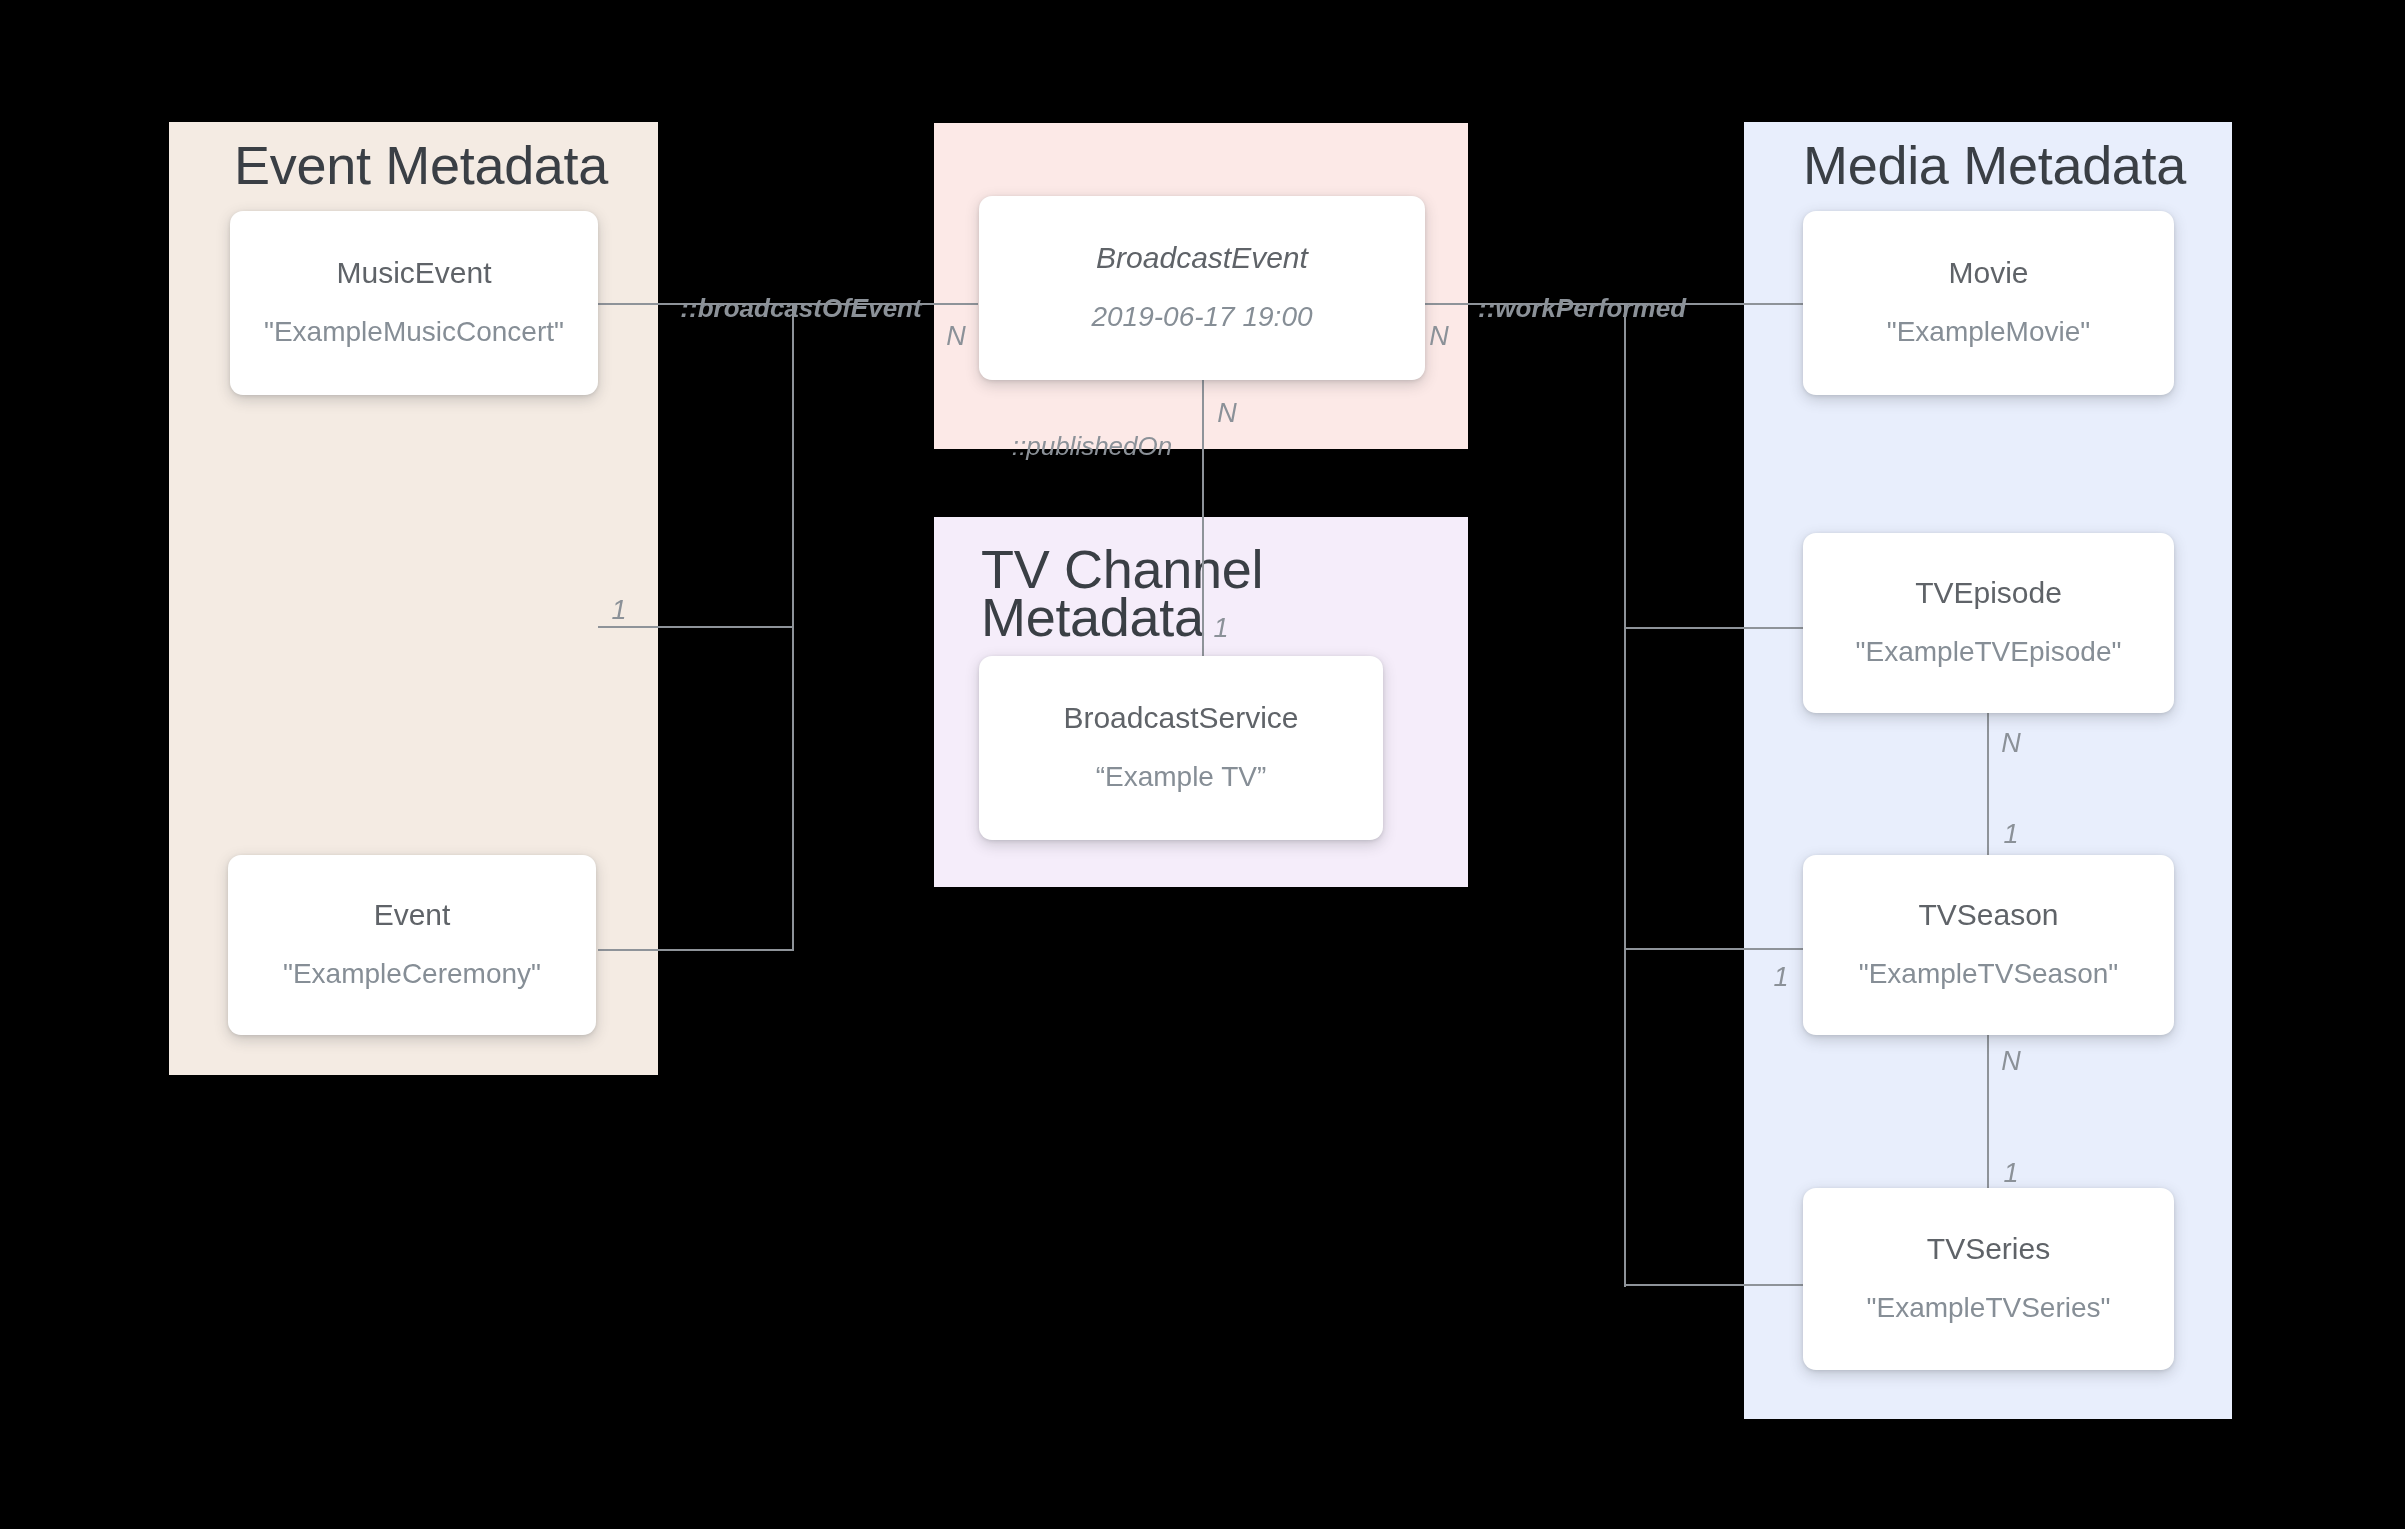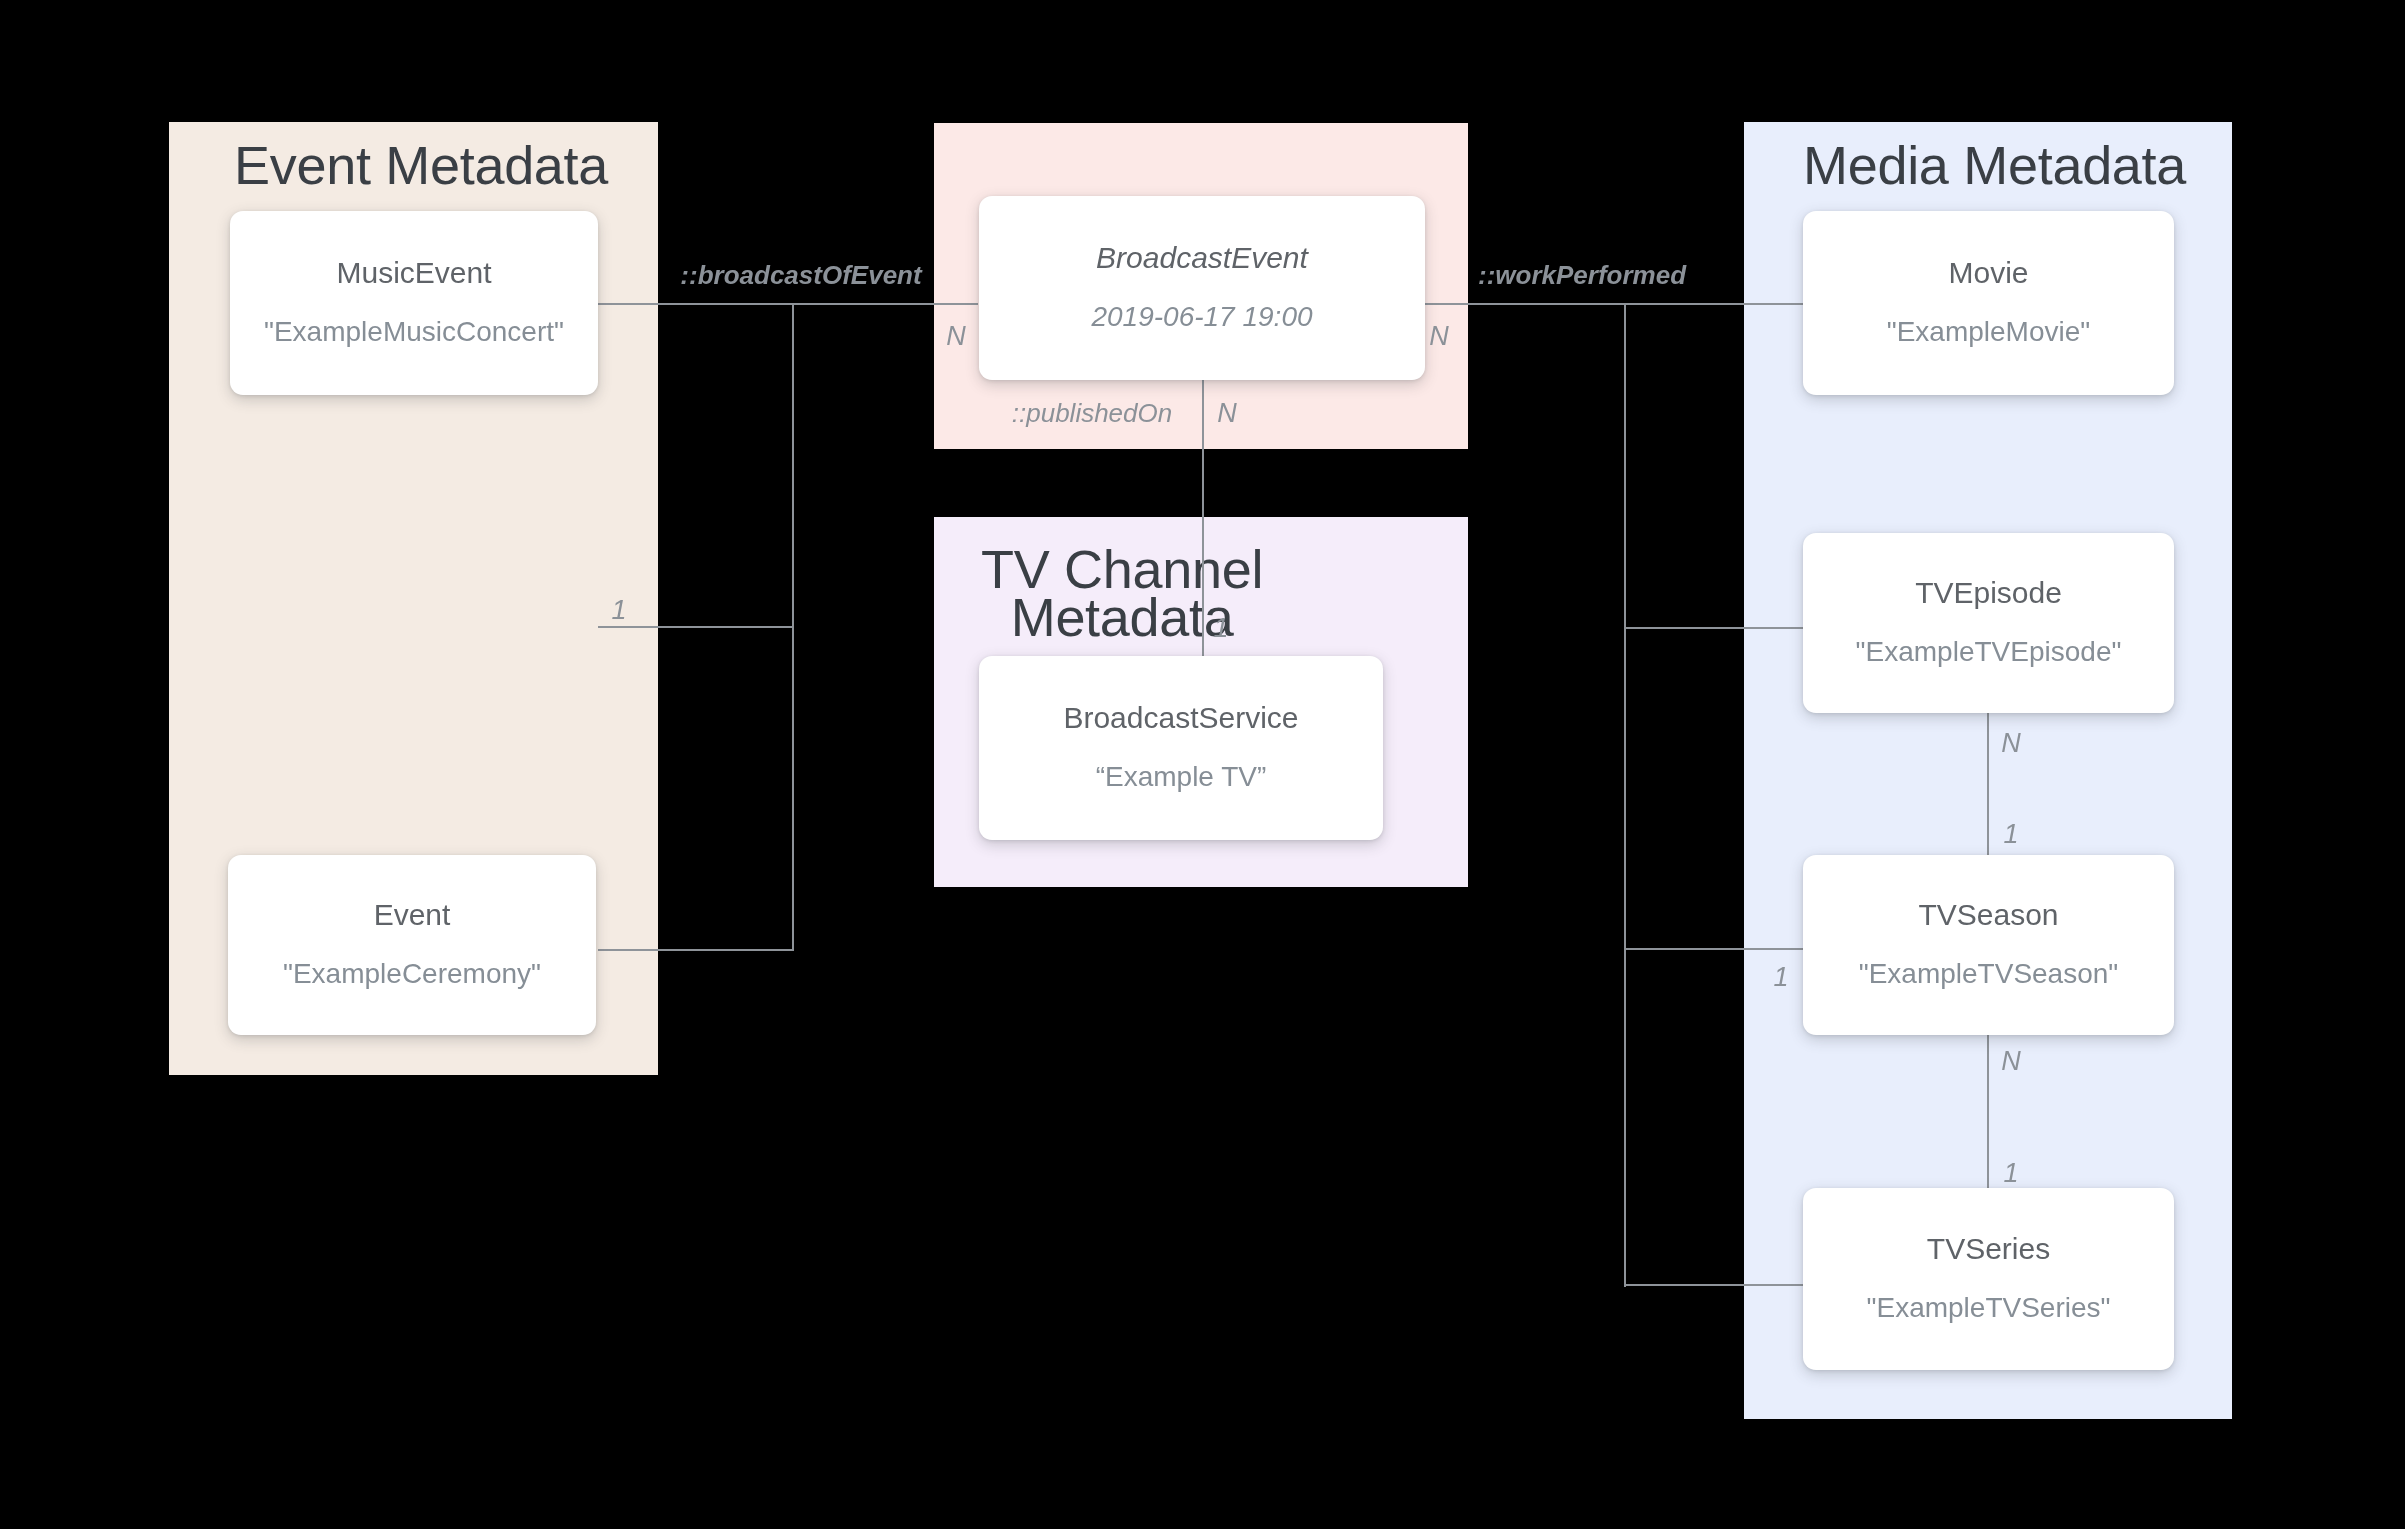--- a/index.html
+++ b/index.html
@@ -21,21 +21,21 @@
   .canvas{position:relative;width:2405px;height:1529px;background:var(--bg);overflow:hidden;}
 
   .panel{position:absolute;}
   .panel-event{left:169px;top:122px;width:489px;height:953px;background:var(--event-panel);}
   .panel-broadcast{left:934px;top:123px;width:534px;height:326px;background:var(--broadcast-panel);}
   .panel-tvchannel{left:934px;top:517px;width:534px;height:370px;background:var(--tv-channel-panel);}
   .panel-media{left:1744px;top:122px;width:488px;height:1297px;background:var(--media-panel);}
 
   .panel-title{position:absolute;font-size:54px;line-height:48px;color:var(--title-text);letter-spacing:-0.3px;}
   .title-event{left:234px;top:141px;}
-  .title-tvchannel{left:981px;top:545px;text-align:center;}
+  .title-tvchannel{left:981px;top:545px;}
   .title-media{left:1803px;top:141px;}
 
   .card{position:absolute;background:var(--card-bg);border-radius:13px;
         box-shadow:0 4.8px 13.4px rgba(60,64,67,.22), 0 1px 3.8px rgba(60,64,67,.14);
         display:flex;flex-direction:column;align-items:center;justify-content:center;
         gap:25px;text-align:center;padding:0 25px;}
   .card-name{font-size:30px;color:var(--card-primary);}
   .card-value{font-size:28px;color:var(--card-secondary);line-height:1.22;}
 
   .card-musicevent{left:230px;top:211px;width:368px;height:184px;}
@@ -58,21 +58,21 @@
   .l-published{left:1202px;top:380px;height:276px;}
   .l-broadcast-movie{left:1425px;top:303px;width:378px;}
   .l-media-junction{left:1624px;top:303px;height:984px;}
   .l-episode{left:1624px;top:627px;width:180px;}
   .l-season{left:1624px;top:948px;width:180px;}
   .l-series{left:1624px;top:1284px;width:180px;}
   .l-episode-season{left:1987px;top:713px;height:142px;}
   .l-season-series{left:1987px;top:1034px;height:155px;}
 
   .rel-label{position:absolute;font-style:italic;font-size:26px;color:var(--label-text);
-             transform:translate(-50%,-50%);white-space:nowrap;}
+             transform:translate(-50%,-50%);white-space:nowrap;margin-top:33px;}
   .rel-bold{font-weight:700;}
   .card-label{position:absolute;font-style:italic;font-size:27px;color:var(--label-text);
               transform:translate(-50%,-50%);}
   .p-broadcastofevent{left:801px;top:275px;}
   .p-workperformed{left:1582px;top:275px;}
   .p-publishedon{left:1092px;top:413px;}
   .c-pink-left{left:956px;top:336px;}
   .c-pink-right{left:1439px;top:336px;}
   .c-published-n{left:1227px;top:413px;}
   .c-published-1{left:1221px;top:628px;}

